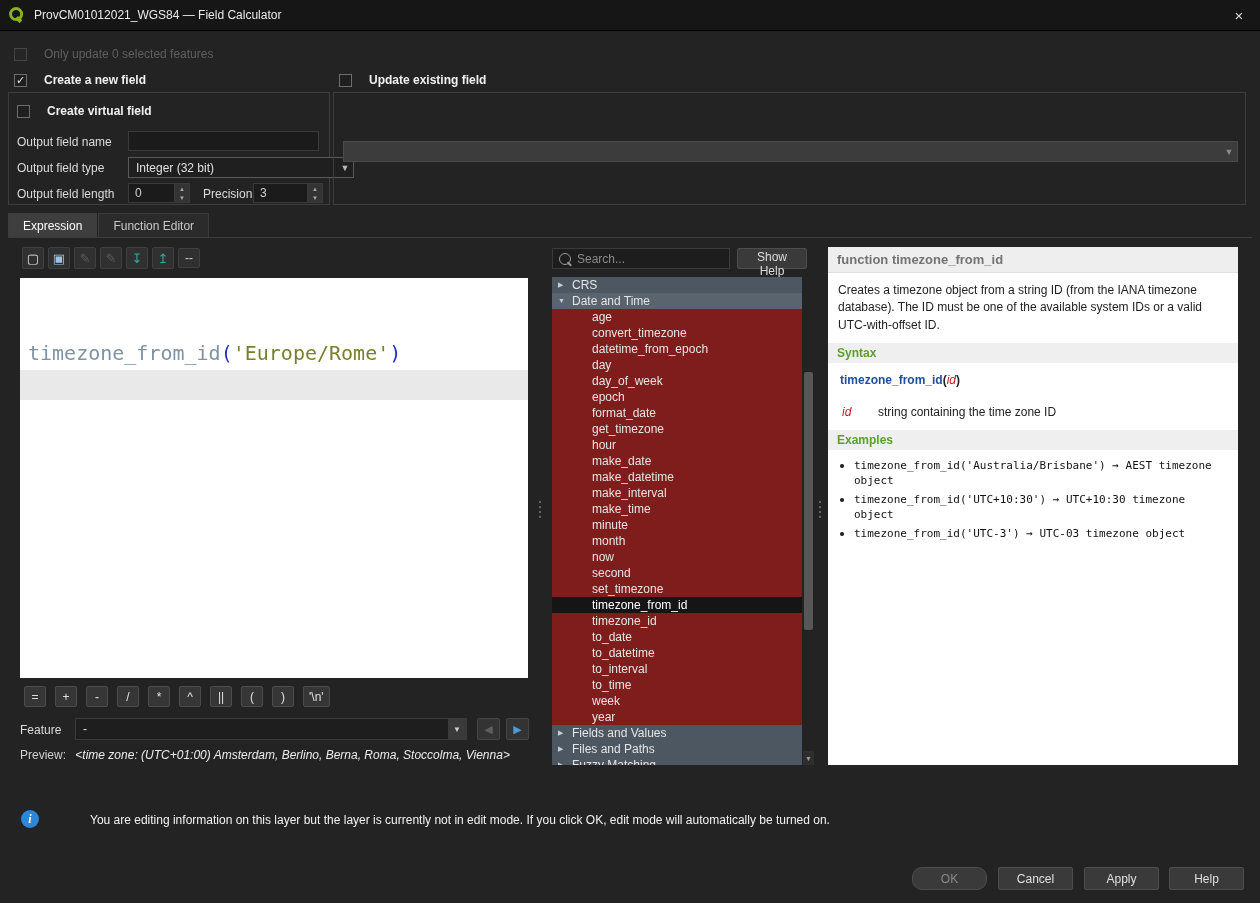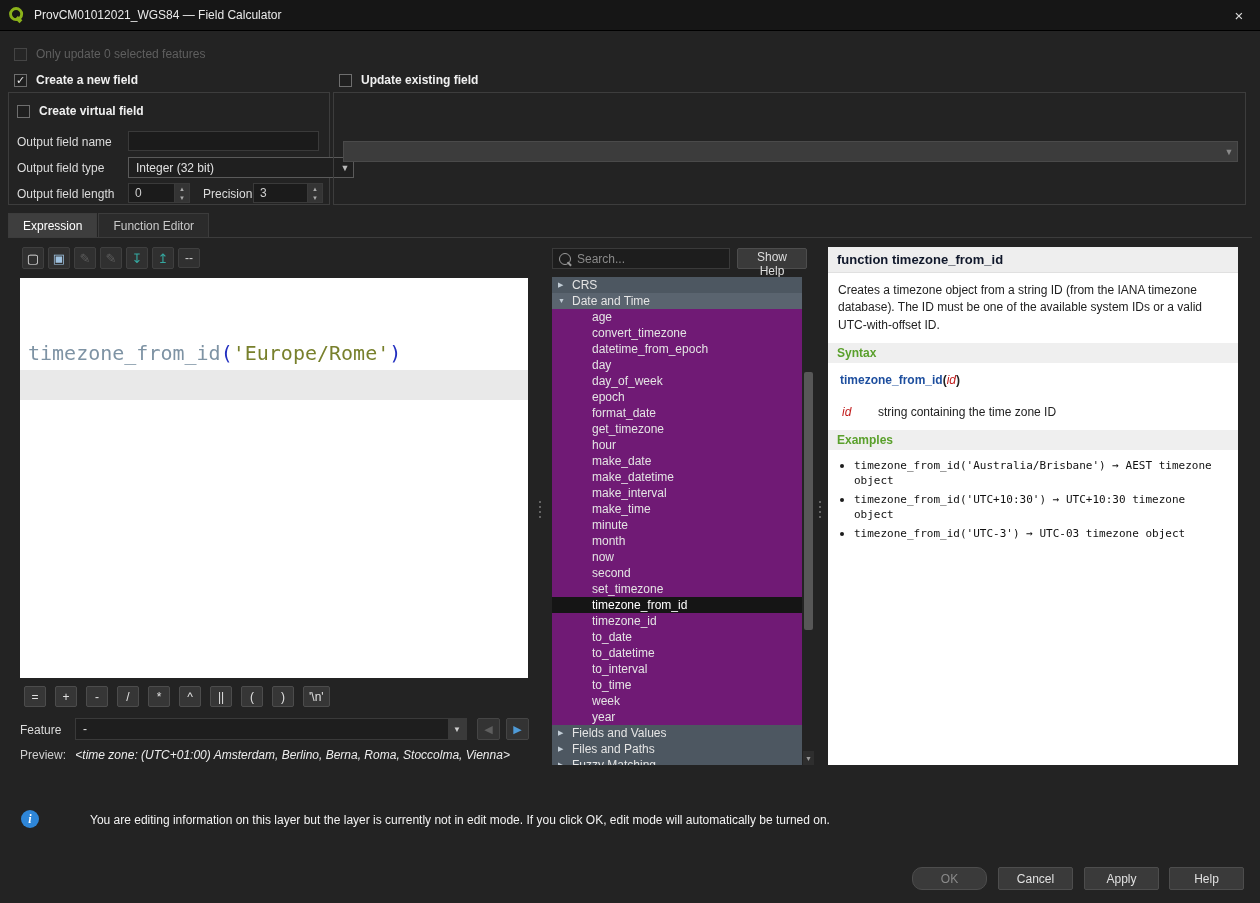--- a/index.html
+++ b/index.html
@@ -8,21 +8,21 @@
 
   
   .titlebar{position:absolute;left:0;top:0;width:1260px;height:30px;background:#161616;
             border-bottom:1px solid #000;display:flex;align-items:center;}
   .titlebar .logo{width:18px;height:18px;margin-left:8px;}
   .titlebar .title{margin-left:8px;color:#eaeaea;font-size:12px;}
   .titlebar .close{margin-left:auto;width:42px;height:30px;display:flex;align-items:center;justify-content:center;
                    color:#dcdcdc;font-size:15px;cursor:default;}
 
   
-  .cb-row{position:absolute;display:flex;align-items:center;gap:9px;}
+  .cb-row{position:absolute;display:flex;align-items:center;gap:17px;}
   .cb{width:13px;height:13px;border:1px solid #6e6e6e;background:#1f1f1f;display:inline-flex;
       align-items:center;justify-content:center;font-size:11px;color:#e8e8e8;box-sizing:border-box;}
   .cb.disabled{border-color:#454545;background:#262626;}
   .cb-label{color:#e6e6e6;}
   .cb-label.bold{font-weight:bold;color:#f0f0f0;}
   .cb-label.dim{color:#5f5f5f;}
 
   
   .groupbox{position:absolute;border:1px solid #3d3d3d;box-sizing:border-box;}
   .fld-label{position:absolute;color:#dcdcdc;}
@@ -80,39 +80,39 @@
   .search-box{position:absolute;left:552px;top:248px;width:178px;height:21px;background:#1d1d1d;border:1px solid #3a3a3a;
               box-sizing:border-box;display:flex;align-items:center;}
   .search-glyph{width:10px;height:10px;border:1.5px solid #9a9a9a;border-radius:50%;margin-left:6px;position:relative;flex:none;}
   .search-glyph::after{content:"";position:absolute;width:5px;height:1.5px;background:#9a9a9a;
                        transform:rotate(45deg);left:7px;top:9px;}
   .search-input{flex:1;background:transparent;border:none;outline:none;color:#ddd;font-family:"Liberation Sans",sans-serif;
                 font-size:12px;padding:0 6px;min-width:0;}
   .search-input::placeholder{color:#8a8a8a;}
   .show-help-btn{position:absolute;left:737px;top:248px;width:70px;height:21px;background:#3a3a3a;border:1px solid #4d4d4d;
                  border-radius:2px;color:#dedede;font-size:12px;}
-  .tree{position:absolute;left:552px;top:277px;width:250px;height:488px;background:#701a75;overflow:hidden;}
+  .tree{position:absolute;left:552px;top:277px;width:250px;height:488px;background:#7f1d1d;overflow:hidden;}
   .tree-row{height:16px;line-height:16px;display:flex;align-items:center;white-space:nowrap;color:#e4e4e4;font-size:12px;}
   .tree-row.group{background:#4d5761;}
   .tree-row.group.expanded{background:#5a646f;}
   .tree-row.item{padding-left:40px;}
   .tree-row.item.selected{background:#151515;color:#ffffff;}
   .tree-row .arrow{width:14px;margin-left:6px;font-size:7px;color:#c2cdd6;flex:none;}
   .tree-scrollbar{position:absolute;left:803px;top:277px;width:11px;height:488px;background:#232323;}
   .tree-scroll-thumb{position:absolute;left:1px;top:95px;width:9px;height:258px;background:#575757;border-radius:2px;}
   .tree-scroll-down{position:absolute;left:0;bottom:0;width:11px;height:14px;display:flex;align-items:center;justify-content:center;
                     font-size:7px;color:#9a9a9a;background:#2e2e2e;}
 
   
   .splitter{position:absolute;width:5px;height:34px;display:flex;flex-direction:column;align-items:center;justify-content:center;gap:3px;}
   .splitter i{width:2px;height:2px;background:#7a7a7a;border-radius:50%;}
 
   
   .help{position:absolute;left:828px;top:247px;width:410px;height:518px;background:#ffffff;color:#1c1c1c;overflow:hidden;}
-  .help-title{background:#eeeeee;border-bottom:1px solid #e0e0e0;padding:5px 9px;font-weight:bold;font-size:13px;color:#0f172a;}
+  .help-title{background:#eeeeee;border-bottom:1px solid #e0e0e0;padding:5px 9px;font-weight:bold;font-size:13px;color:#737373;}
   .help-desc{padding:9px 10px 6px 10px;line-height:1.45;color:#222;}
   .help-h{background:#efefef;padding:3px 9px;color:#5aa02c;font-weight:bold;margin-top:3px;}
   .help-syntax{padding:10px 10px 8px 12px;font-size:12px;}
   .syn-fn{color:#1d4e9e;font-weight:bold;}
   .syn-paren{color:#222;font-weight:bold;}
   .syn-arg{color:#c21d1d;font-style:italic;}
   .help-arg-row{display:flex;padding:10px 10px 8px 14px;}
   .arg-name{color:#c21d1d;font-style:italic;width:36px;flex:none;}
   .arg-desc{color:#222;}
   .examples{margin:8px 0 0 0;padding:0 10px 0 26px;}

